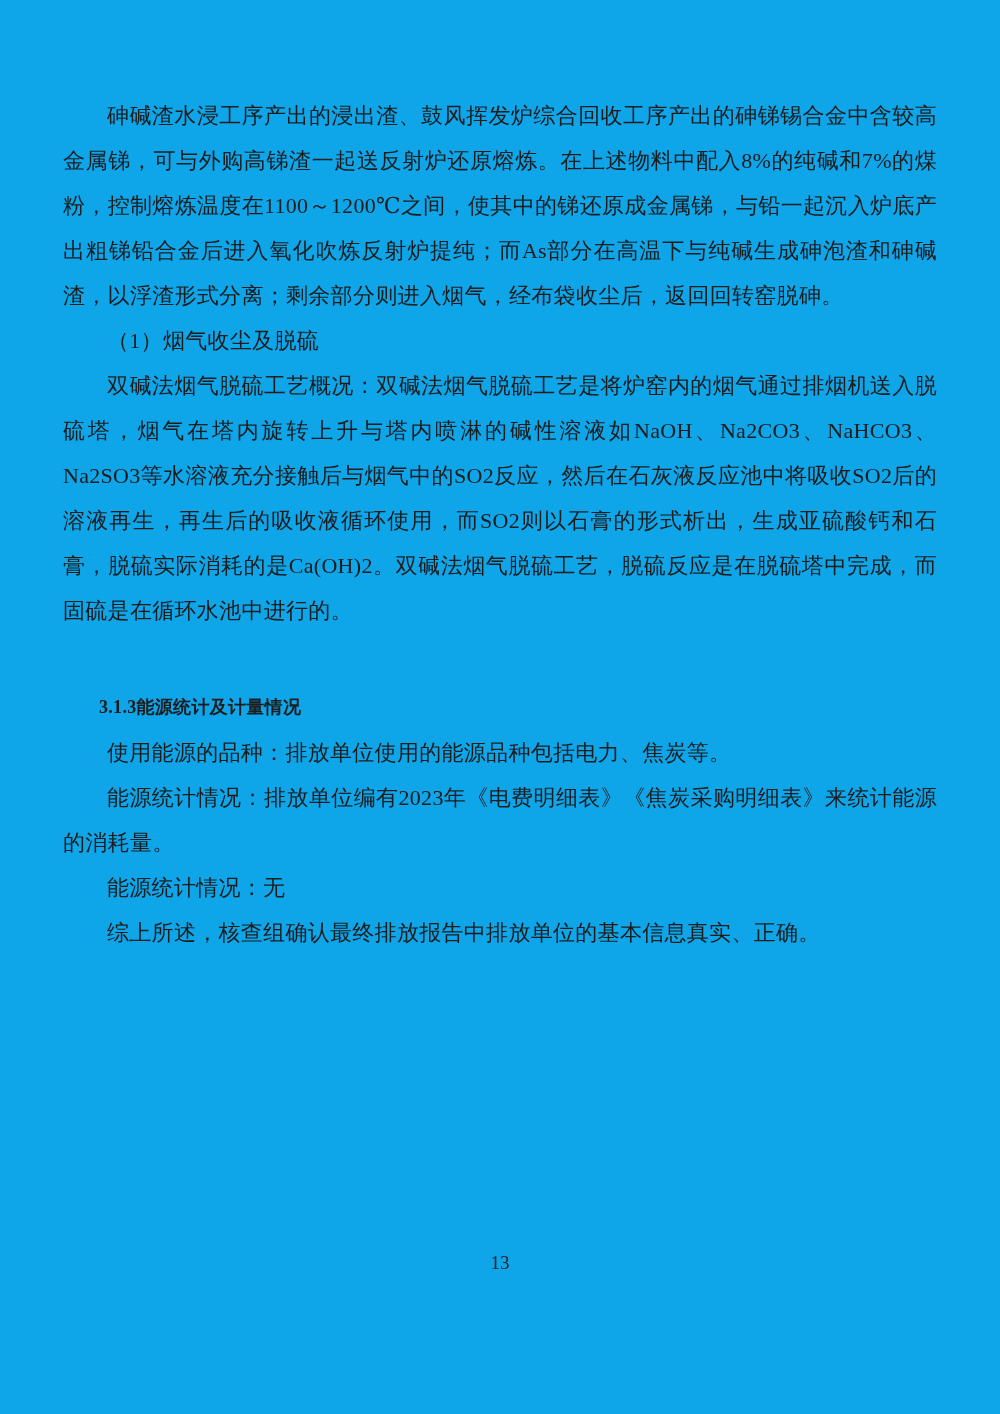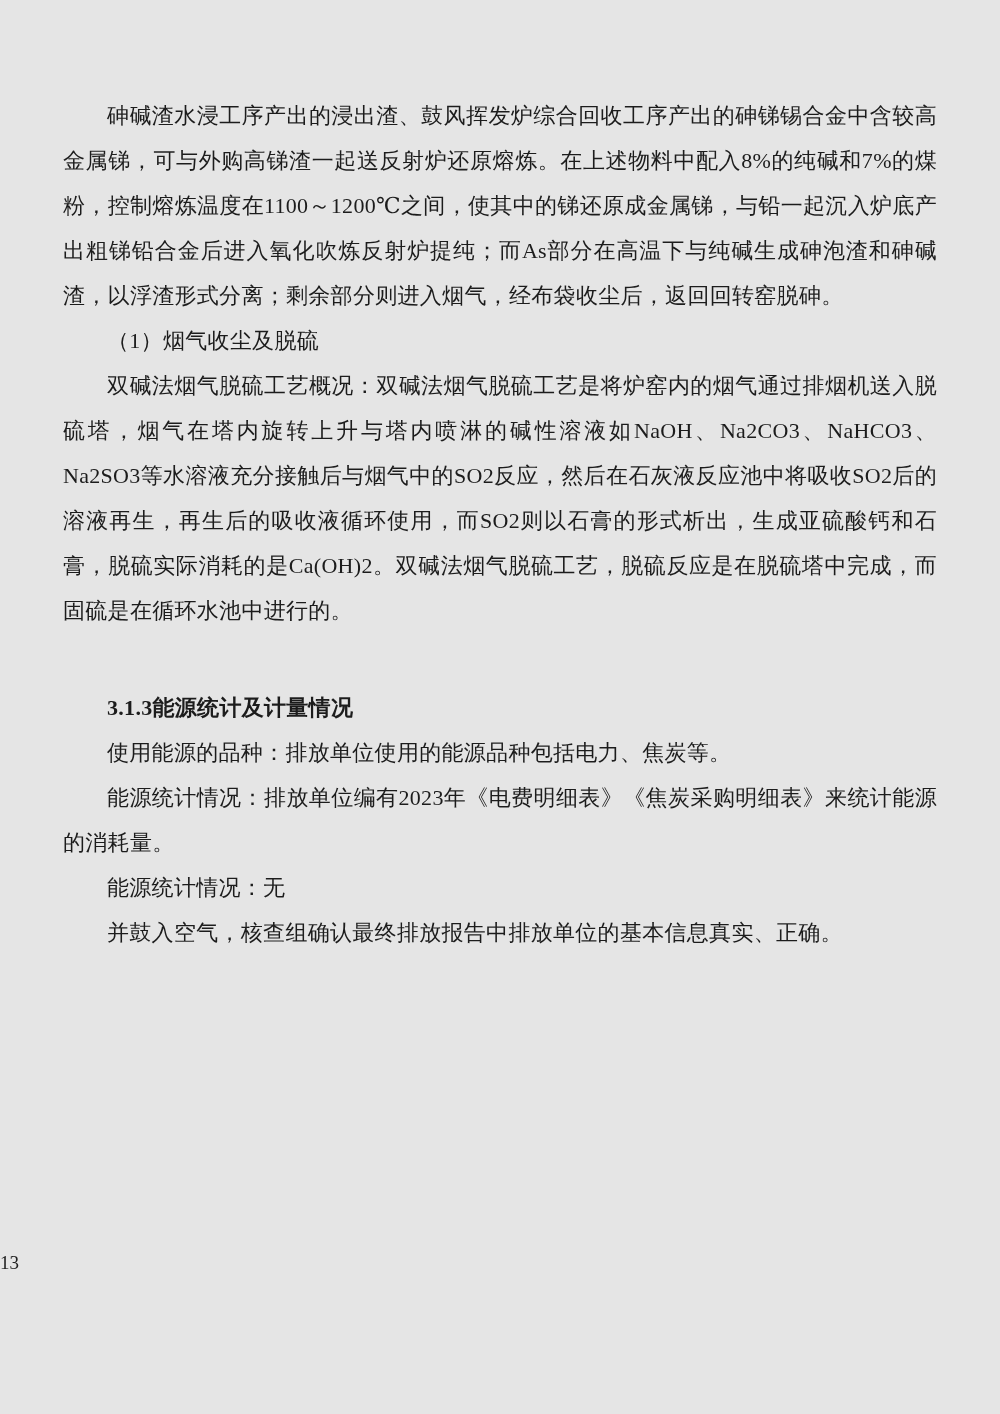--- a/index.html
+++ b/index.html
@@ -5,21 +5,21 @@
   html, body {
     margin: 0;
     padding: 0;
     background: #ffffff;
   }
   .page {
     position: relative;
     width: 1000px;
     height: 1414px;
     margin: 0 auto;
-    background: #e5e5e5;
+    background: #0ea5e9;
     color: #1c1c1c;
     font-family: "Liberation Serif", "DejaVu Serif", serif;
     overflow: hidden;
   }
   .body-text {
     position: absolute;
     left: 63px;
     top: 93px;
     width: 874px;
   }
@@ -27,48 +27,48 @@
     margin: 0;
     font-size: 22px;
     line-height: 45px;
     text-align: justify;
     text-justify: inter-character;
     text-indent: 2em;
     letter-spacing: 0.3px;
   }
   .section-heading {
     margin: 52px 0 0 0;
-    font-size: 22px;
+    font-size: 18px;
     line-height: 45px;
     font-weight: bold;
     text-indent: 2em;
     letter-spacing: 0.3px;
   }
   .page-footer {
     position: absolute;
     top: 1252px;
     left: 0;
     width: 100%;
-    text-align: left;
+    text-align: center;
   }
   .page-number {
     font-size: 19px;
     color: #222222;
   }
 </style>
 </head>
 <body>
 
 <div class="page">
   <main class="body-text">
     <p class="para">砷碱渣水浸工序产出的浸出渣、鼓风挥发炉综合回收工序产出的砷锑锡合金中含较高金属锑，可与外购高锑渣一起送反射炉还原熔炼。在上述物料中配入8%的纯碱和7%的煤粉，控制熔炼温度在1100～1200℃之间，使其中的锑还原成金属锑，与铅一起沉入炉底产出粗锑铅合金后进入氧化吹炼反射炉提纯；而As部分在高温下与纯碱生成砷泡渣和砷碱渣，以浮渣形式分离；剩余部分则进入烟气，经布袋收尘后，返回回转窑脱砷。</p>
     <p class="para">（1）烟气收尘及脱硫</p>
     <p class="para">双碱法烟气脱硫工艺概况：双碱法烟气脱硫工艺是将炉窑内的烟气通过排烟机送入脱硫塔，烟气在塔内旋转上升与塔内喷淋的碱性溶液如NaOH、Na2CO3、NaHCO3、Na2SO3等水溶液充分接触后与烟气中的SO2反应，然后在石灰液反应池中将吸收SO2后的溶液再生，再生后的吸收液循环使用，而SO2则以石膏的形式析出，生成亚硫酸钙和石膏，脱硫实际消耗的是Ca(OH)2。双碱法烟气脱硫工艺，脱硫反应是在脱硫塔中完成，而固硫是在循环水池中进行的。</p>
     <h3 class="section-heading">3.1.3能源统计及计量情况</h3>
     <p class="para">使用能源的品种：排放单位使用的能源品种包括电力、焦炭等。</p>
     <p class="para">能源统计情况：排放单位编有2023年《电费明细表》《焦炭采购明细表》来统计能源的消耗量。</p>
     <p class="para">能源统计情况：无</p>
-    <p class="para">并鼓入空气，核查组确认最终排放报告中排放单位的基本信息真实、正确。</p>
+    <p class="para">综上所述，核查组确认最终排放报告中排放单位的基本信息真实、正确。</p>
   </main>
   <footer class="page-footer">
     <span class="page-number">13</span>
   </footer>
 </div>
 
 </body></html>

